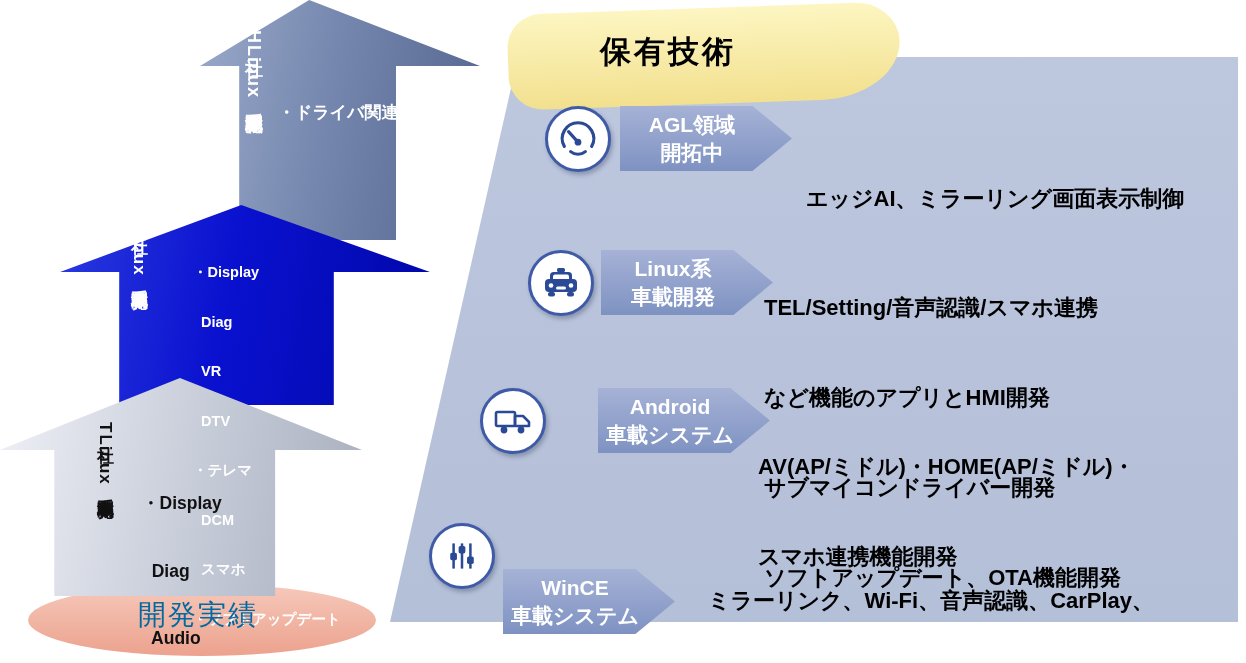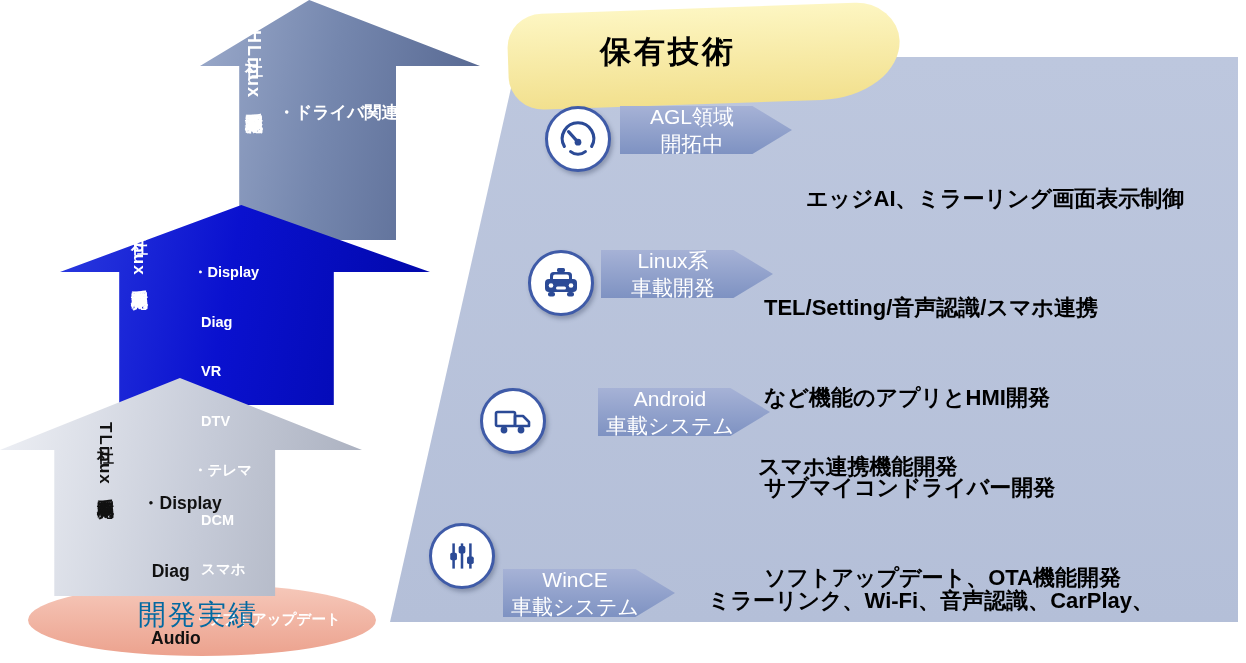--- a/index.html
+++ b/index.html
@@ -32,24 +32,24 @@
     background:#ffffff;border:3px solid #3f5ba8;box-sizing:border-box;
     display:flex;align-items:center;justify-content:center;z-index:3;
     box-shadow:2px 3px 4px rgba(50,60,90,.35);
   }
   .ic1{left:545px;top:106px;}
   .ic2{left:528px;top:250px;}
   .ic3{left:480px;top:388px;}
   .ic4{left:429px;top:523px;}
   
   .label-arrow{
-    position:absolute;width:172px;height:48px;z-index:2;
+    position:absolute;width:172px;height:65px;z-index:2;
     clip-path:polygon(0 0,77% 0,100% 50%,77% 100%,0 100%);
     background:linear-gradient(180deg,#a6b2d6 0%,#7e92c2 100%);
-    color:#ffffff;font-weight:normal;font-size:21px;line-height:1.3;
+    color:#ffffff;font-weight:bold;font-size:21px;line-height:1.3;
     display:flex;flex-direction:column;align-items:center;justify-content:center;
     padding-right:28px;box-sizing:border-box;text-align:center;white-space:nowrap;
   }
   .lb1{left:620px;top:106px;}
   .lb2{left:601px;top:250px;}
   .lb3{left:554px;top:388px;margin-left:44px;}
   .lb4{left:503px;top:523px;margin-top:46px;}
   
   .desc{
     position:absolute;z-index:2;color:#000;font-weight:bold;
@@ -154,20 +154,21 @@
       <path d="M24 15 h8 l6 6 v4 h-14 z" stroke="#2b4a96" stroke-width="2.6" stroke-linejoin="round"></path>
       <circle cx="13" cy="29" r="3.4" fill="#2b4a96"></circle>
       <circle cx="30" cy="29" r="3.4" fill="#2b4a96"></circle>
     </svg>
   </div>
   <div class="label-arrow lb3">
     <span>Android</span>
     <span>車載システム</span>
   </div>
   <div class="desc ds3">
+    <div>AV(AP/ミドル)・HOME(AP/ミドル)・</div>
     <div>スマホ連携機能開発</div>
   </div>
 
   <div class="icon-circle ic4">
     <svg width="42" height="42" viewBox="0 0 40 40">
       <line x1="12" y1="8" x2="12" y2="32" stroke="#2b4a96" stroke-width="2.4"></line>
       <line x1="20" y1="8" x2="20" y2="32" stroke="#2b4a96" stroke-width="2.4"></line>
       <line x1="28" y1="8" x2="28" y2="32" stroke="#2b4a96" stroke-width="2.4"></line>
       <rect x="8.8" y="17" width="6.4" height="7" rx="1.6" fill="#2b4a96"></rect>
       <rect x="16.8" y="10.5" width="6.4" height="7" rx="1.6" fill="#2b4a96"></rect>

